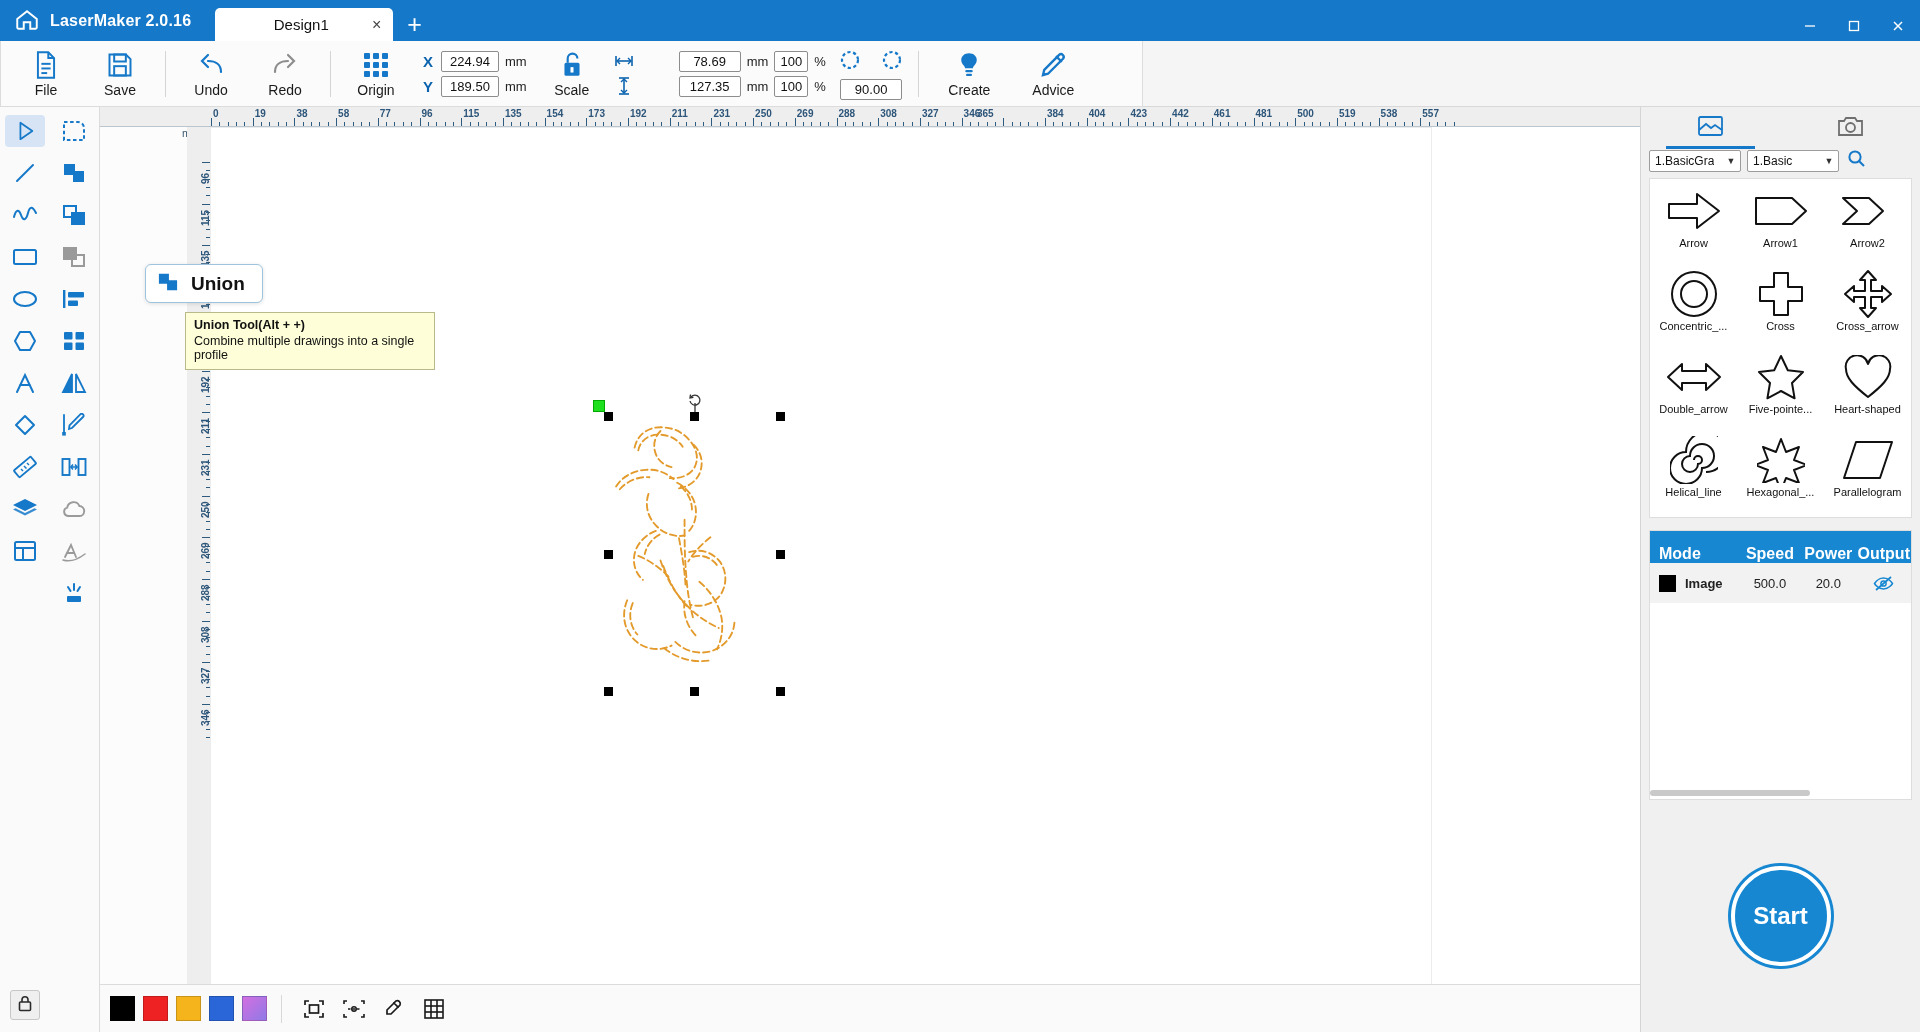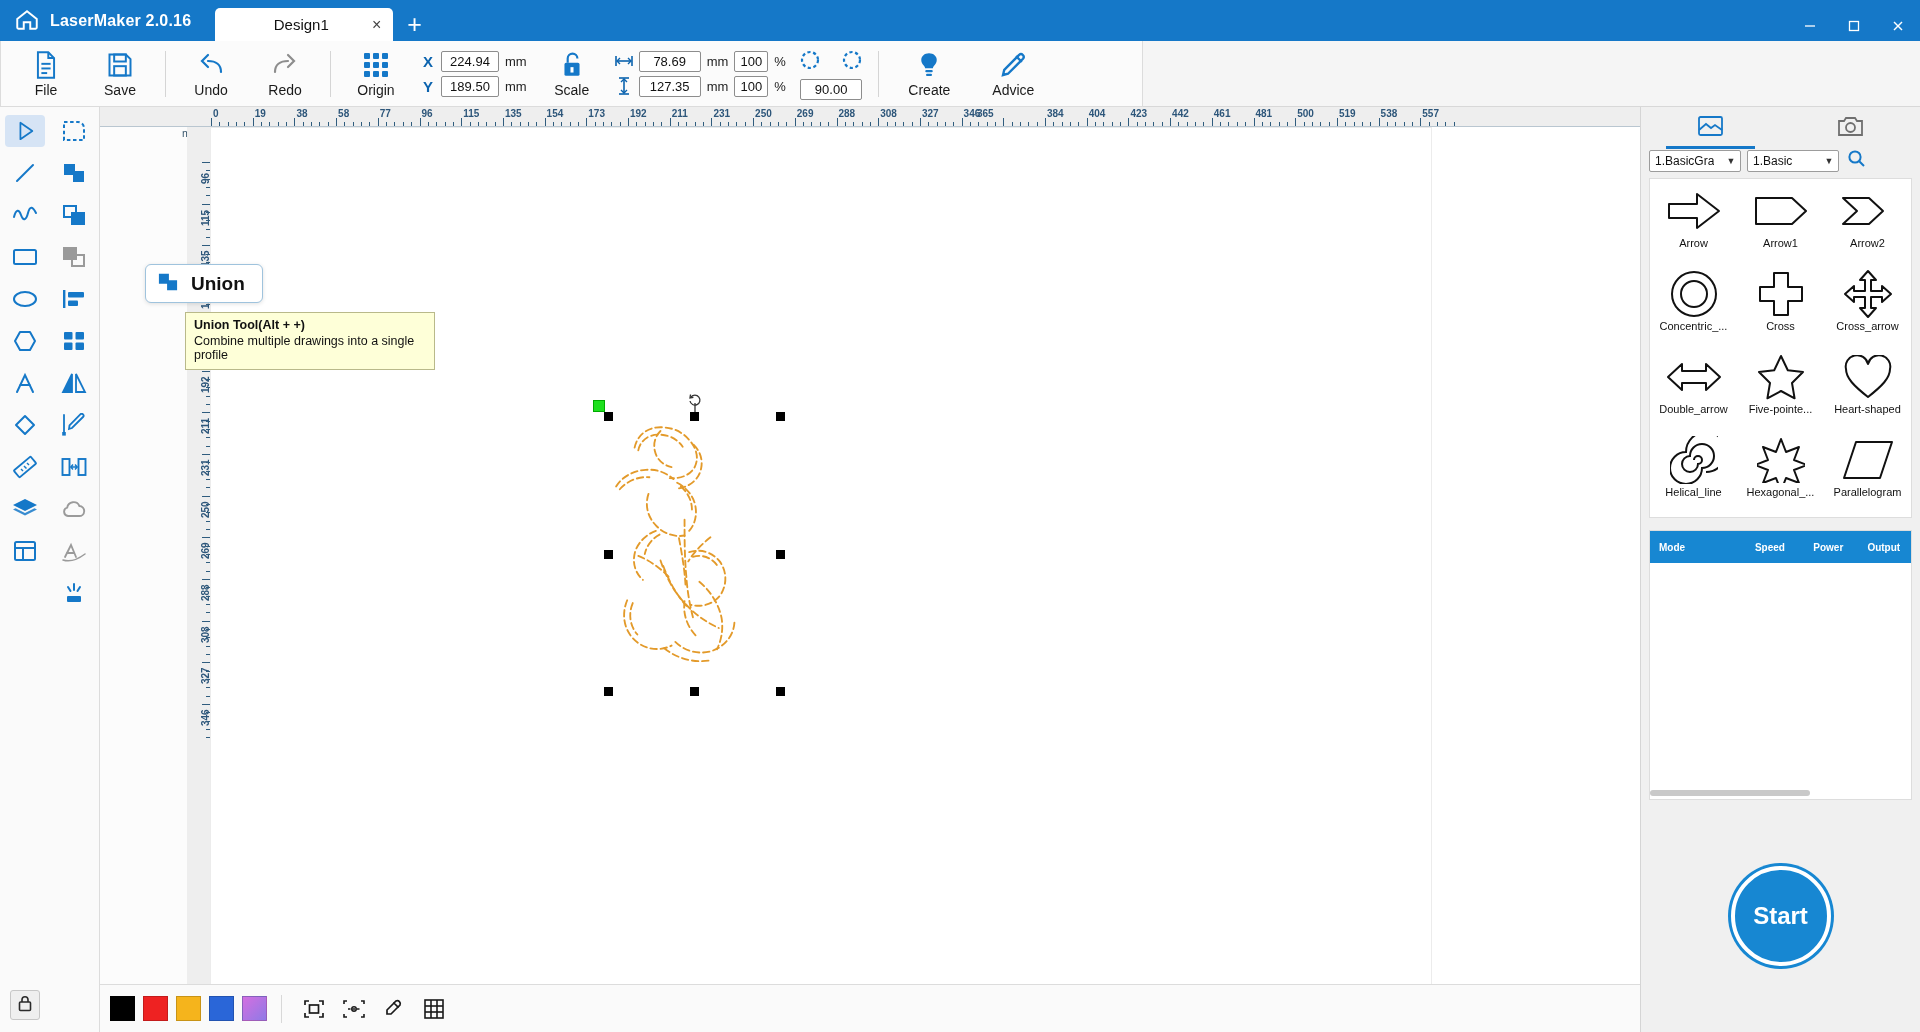--- a/index.html
+++ b/index.html
@@ -54,21 +54,21 @@
   .rib-sep { width: 1px; height: 46px; background: #d5d5d5; margin: 0 8px; }
 
   .coord-group { display: flex; flex-direction: column; gap: 4px; margin-left: 10px; }
   .coord-row { display: flex; align-items: center; gap: 6px; }
   .coord-lbl { font-size: 15px; font-weight: 700; color: #0b63ae; width: 12px; }
   .num-input {
     width: 58px; height: 21px; border: 1px solid #8d8d8d; border-radius: 2px;
     background: #fff; font-size: 13px; color: #111; text-align: center;
     line-height: 19px; font-family: "Liberation Sans", sans-serif;
   }
-  .num-input.wide { width: 62px; }
+  .num-input.wide { width: 62px; margin-left: 40px; }
   .num-input.pct { width: 34px; }
   .unit { font-size: 13px; color: #222; }
 
   .dim-group { display: flex; flex-direction: column; gap: 4px; margin-left: 6px; }
   .dim-row { display: flex; align-items: center; gap: 6px; }
   .dim-ic { width: 18px; display: flex; justify-content: center; color: #0b63ae; }
 
   .rot-group { display: flex; flex-direction: column; align-items: center; gap: 3px; margin-left: 12px; }
   .rot-icons { display: flex; gap: 14px; }
   .rot-ic { cursor: pointer; color: #1578c8; }
@@ -159,22 +159,22 @@
     background: #fff; margin: 0 8px; border: 1px solid #ddd; height: 340px; overflow: hidden;
     display: grid; grid-template-columns: repeat(3, 1fr); padding-top: 6px;
   }
   .shape-cell { display: flex; flex-direction: column; align-items: center; justify-content: flex-start;
                 height: 77px; cursor: pointer; }
   .shape-ic { height: 52px; display: flex; align-items: center; justify-content: center; color: #111; }
   .shape-lb { font-size: 11px; color: #111; white-space: nowrap; overflow: hidden; text-overflow: ellipsis;
               max-width: 84px; text-align: center; }
 
   .layertable { background: #fff; margin: 12px 8px 0 8px; border: 1px solid #ddd; height: 270px; position: relative; }
-  .lt-head { height: 32px; background: #1787d2; display: flex; align-items: center; color: #fff;
-             font-size: 10px; font-weight: 600; }
+  .lt-head { height: 32px; background: #1787d2; display: flex; align-items: flex-end; color: #fff;
+             font-size: 16px; font-weight: 600; }
   .lt-row { height: 40px; display: flex; align-items: center; font-size: 13px; color: #222; }
   .lt-row.alt { background: #f2f2f2; }
   .c-mode { width: 92px; display: flex; align-items: center; gap: 9px; padding-left: 9px; }
   .c-speed { width: 62px; text-align: center; }
   .c-power { width: 58px; text-align: center; }
   .c-output { width: 56px; display: flex; justify-content: center; }
   .swatch-sq { width: 17px; height: 17px; background: #000; }
   .scroll-h { position: absolute; left: 0; right: 0; bottom: 3px; height: 6px; }
   .scroll-h i { display: block; height: 6px; width: 160px; background: #c9c9c9; border-radius: 3px; }
 
@@ -1087,20 +1087,35 @@
           </div>
         </div>
 
       <div class="layertable">
         <div class="lt-head">
           <span class="c-mode">Mode</span>
           <span class="c-speed">Speed</span>
           <span class="c-power">Power</span>
           <span class="c-output">Output</span>
         </div>
+        <div class="lt-row alt">
+          <span class="c-mode">
+            <i class="swatch-sq"></i>
+            <b style="font-weight:600">Image</b>
+          </span>
+          <span class="c-speed">500.0</span>
+          <span class="c-power">20.0</span>
+          <span class="c-output">
+            <svg width="21" height="17" viewBox="0 0 21 17" fill="none" stroke="#1787d2" stroke-width="1.5">
+              <path d="M1.5 8.5S4.8 3 10.5 3 19.5 8.5 19.5 8.5 16.2 14 10.5 14 1.5 8.5 1.5 8.5z"></path>
+              <circle cx="10.5" cy="8.5" r="2.6"></circle>
+                <line x1="3" y1="15" x2="18" y2="2" stroke-width="1.7"></line>
+            </svg>
+          </span>
+        </div>
         <div class="scroll-h">
             <i></i>
           </div>
       </div>
 
       <div class="start-wrap">
         <div class="start-btn">Start</div>
       </div>
 
     </div>

